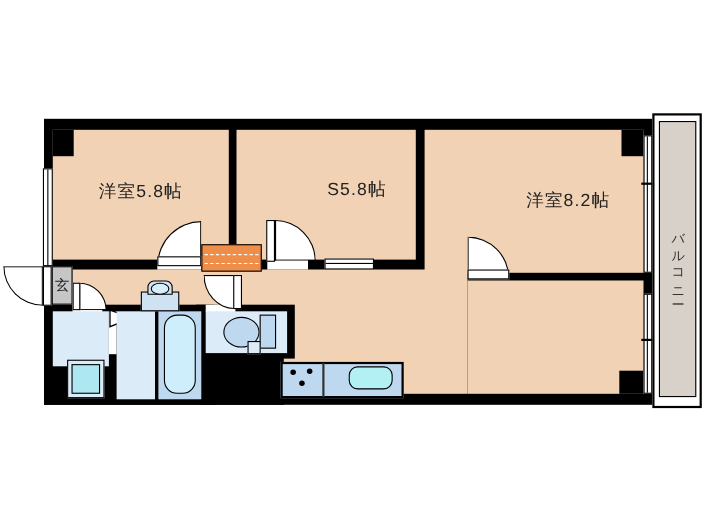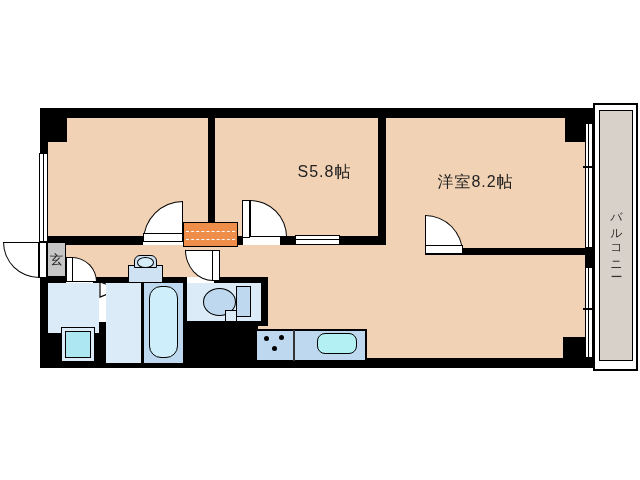--- a/index.html
+++ b/index.html
@@ -113,16 +113,17 @@
   <div class="abs" style="left:293px;top:330px;width:1.5px;height:31px;background:#333;"></div>
   <div class="abs dot" style="left:264px;top:336px;"></div>
   <div class="abs dot" style="left:279px;top:335px;"></div>
   <div class="abs dot" style="left:272px;top:346px;"></div>
   <div class="abs" style="left:317px;top:333px;width:40px;height:21px;background:var(--sink);border:1.5px solid #000;border-radius:8px;"></div>
 
   <div class="abs" style="left:593px;top:103px;width:45px;height:268px;background:#fff;border:2px solid #000;"></div>
   <div class="abs" style="left:599px;top:110px;width:34px;height:251px;background:var(--balc);border:1px solid #000;"></div>
   <div class="abs vtext" style="left:599px;top:175px;width:34px;height:125px;color:#333;">バルコニー</div>
 
+  <div class="abs label" style="left:48px;top:160px;width:160px;height:28px;">洋室5.8帖</div>
   <div class="abs label" style="left:215px;top:158px;width:163px;height:28px;margin-left:28px;">S5.8帖</div>
-  <div class="abs label" style="left:364px;top:168px;width:199px;height:28px;padding-left:24px;">洋室8.2帖</div>
+  <div class="abs label" style="left:405px;top:168px;width:199px;height:28px;padding-left:24px;">洋室8.2帖</div>
 
 </div>
 
 </body></html>

